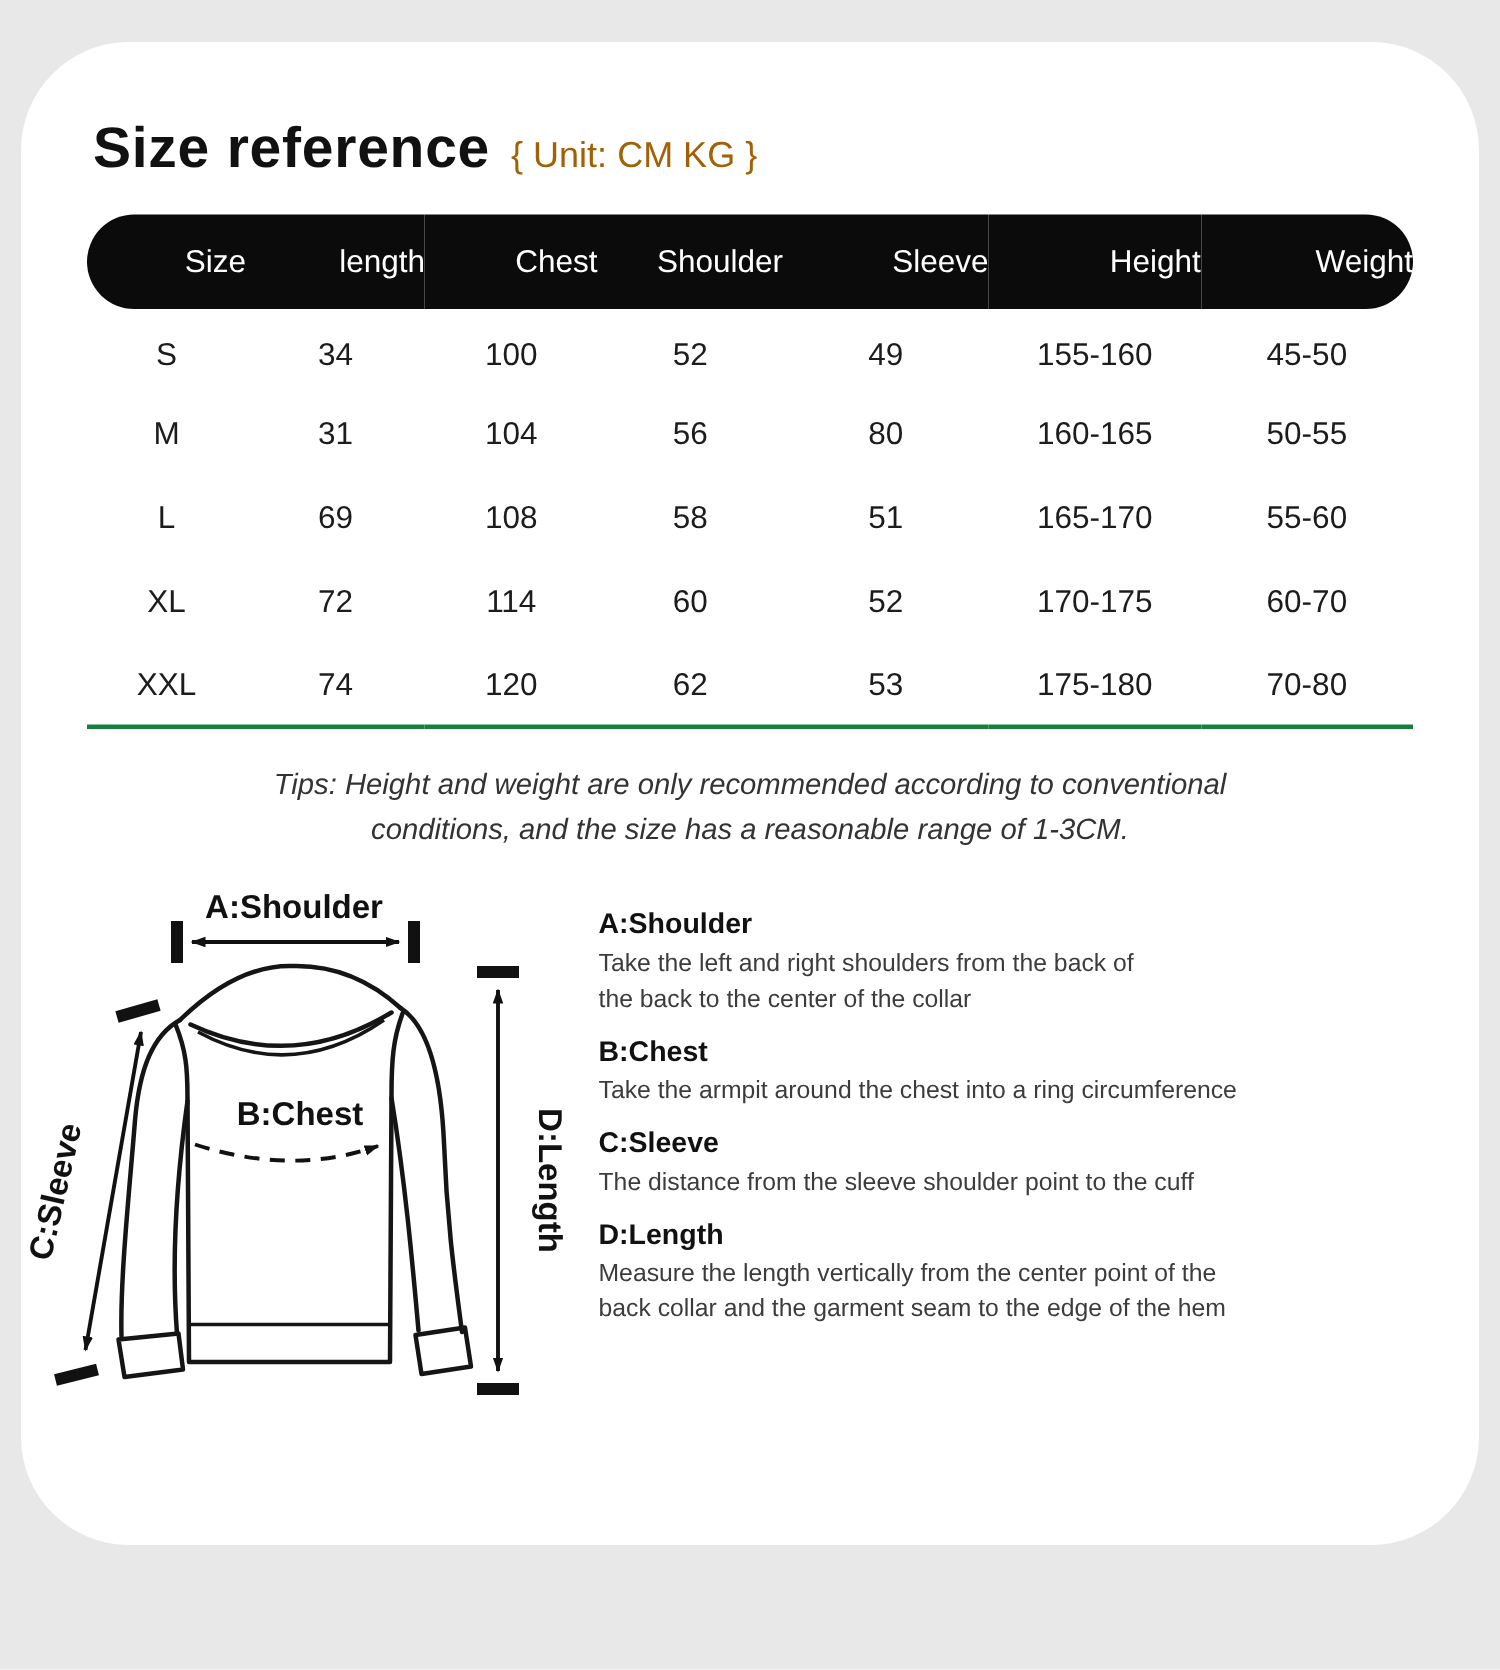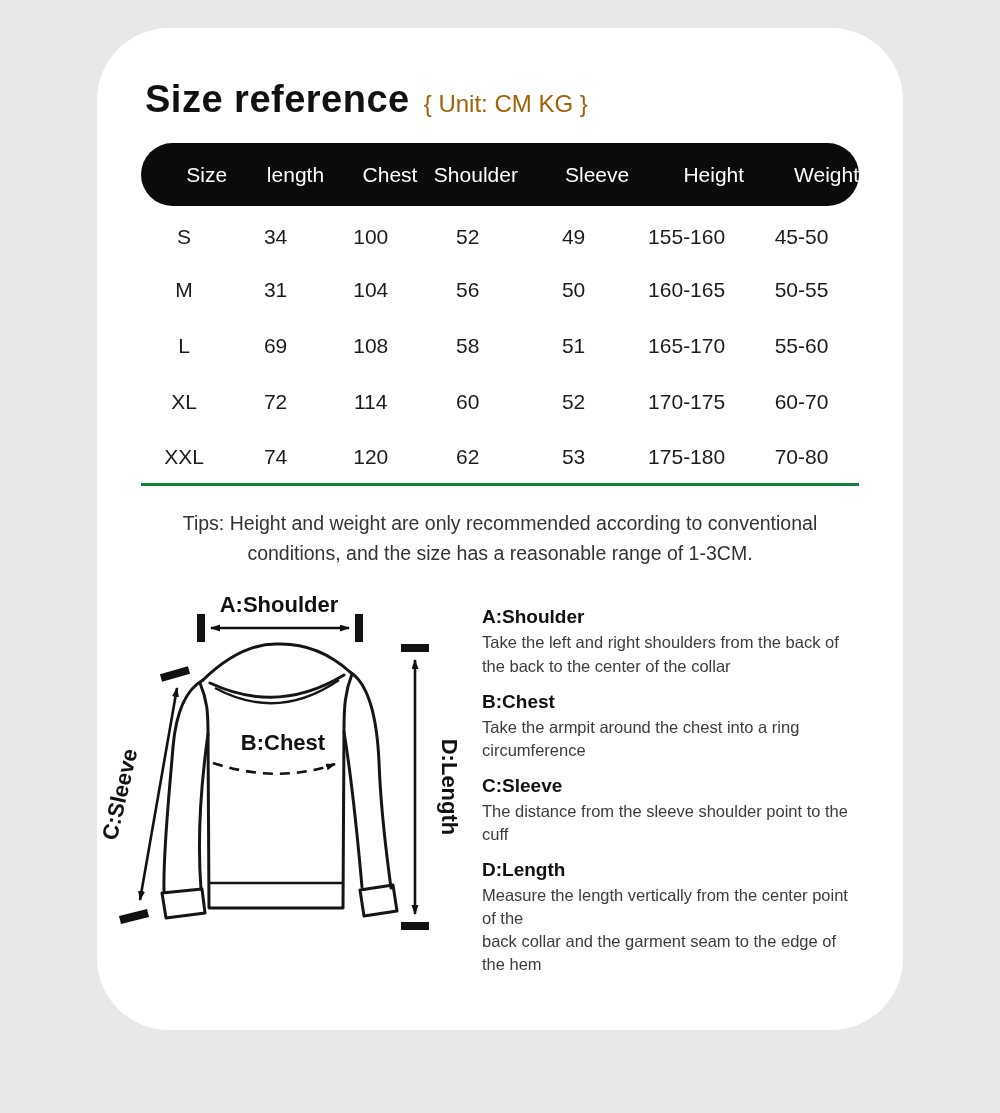--- a/index.html
+++ b/index.html
@@ -4,21 +4,21 @@
 <style>
   * { box-sizing: border-box; margin: 0; padding: 0; }
   html, body { width: 1000px; }
   body {
     height: 1113px;
     background: #e8e8e8;
     font-family: "Liberation Sans", sans-serif;
     color: #1b1b1b;
   }
   .card {
-    width: 806px;
+    width: 972px;
     min-height: 1002px;
     margin: 28px auto 0 auto;
     background: #ffffff;
     border-radius: 72px;
     padding: 32px 44px 40px 44px;
   }
   .title-row {
     padding: 18px 0 8px 4px;
     display: flex;
     align-items: baseline;
@@ -63,20 +63,21 @@
   .size-table tbody tr:first-child td { padding-top: 6px; }
   .size-table tbody tr:last-child td { border-bottom: 3px solid #15803d; }
   .tips {
     margin: 22px auto 0 auto;
     width: 92%;
     text-align: center;
     font-size: 19.5px;
     line-height: 1.55;
     color: #333;
     white-space: pre-line;
+    font-style: italic;
   }
   .measure-section {
     display: flex;
     margin-top: 14px;
   }
   .diagram-wrap {
     flex: 0 0 385px;
     margin-left: -50px;
   }
   .legend-col {
@@ -140,21 +141,21 @@
         <td>52</td>
         <td>49</td>
         <td>155-160</td>
         <td>45-50</td>
       </tr>
       <tr>
         <td>M</td>
         <td>31</td>
         <td>104</td>
         <td>56</td>
-        <td>50</td>
+        <td>80</td>
         <td>160-165</td>
         <td>50-55</td>
       </tr>
       <tr>
         <td>L</td>
         <td>69</td>
         <td>108</td>
         <td>58</td>
         <td>51</td>
         <td>165-170</td>

